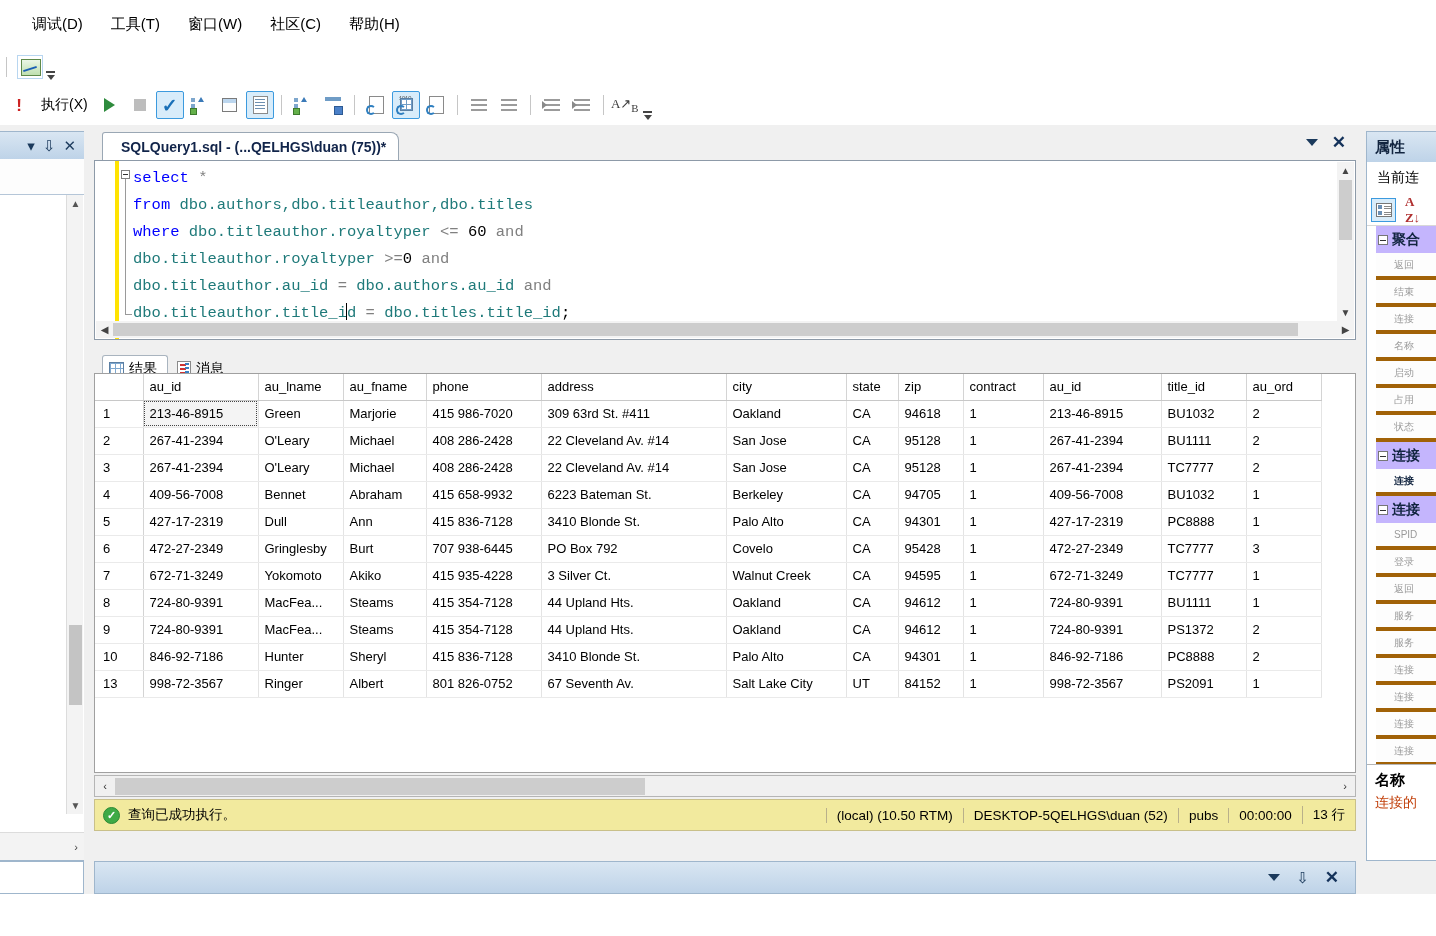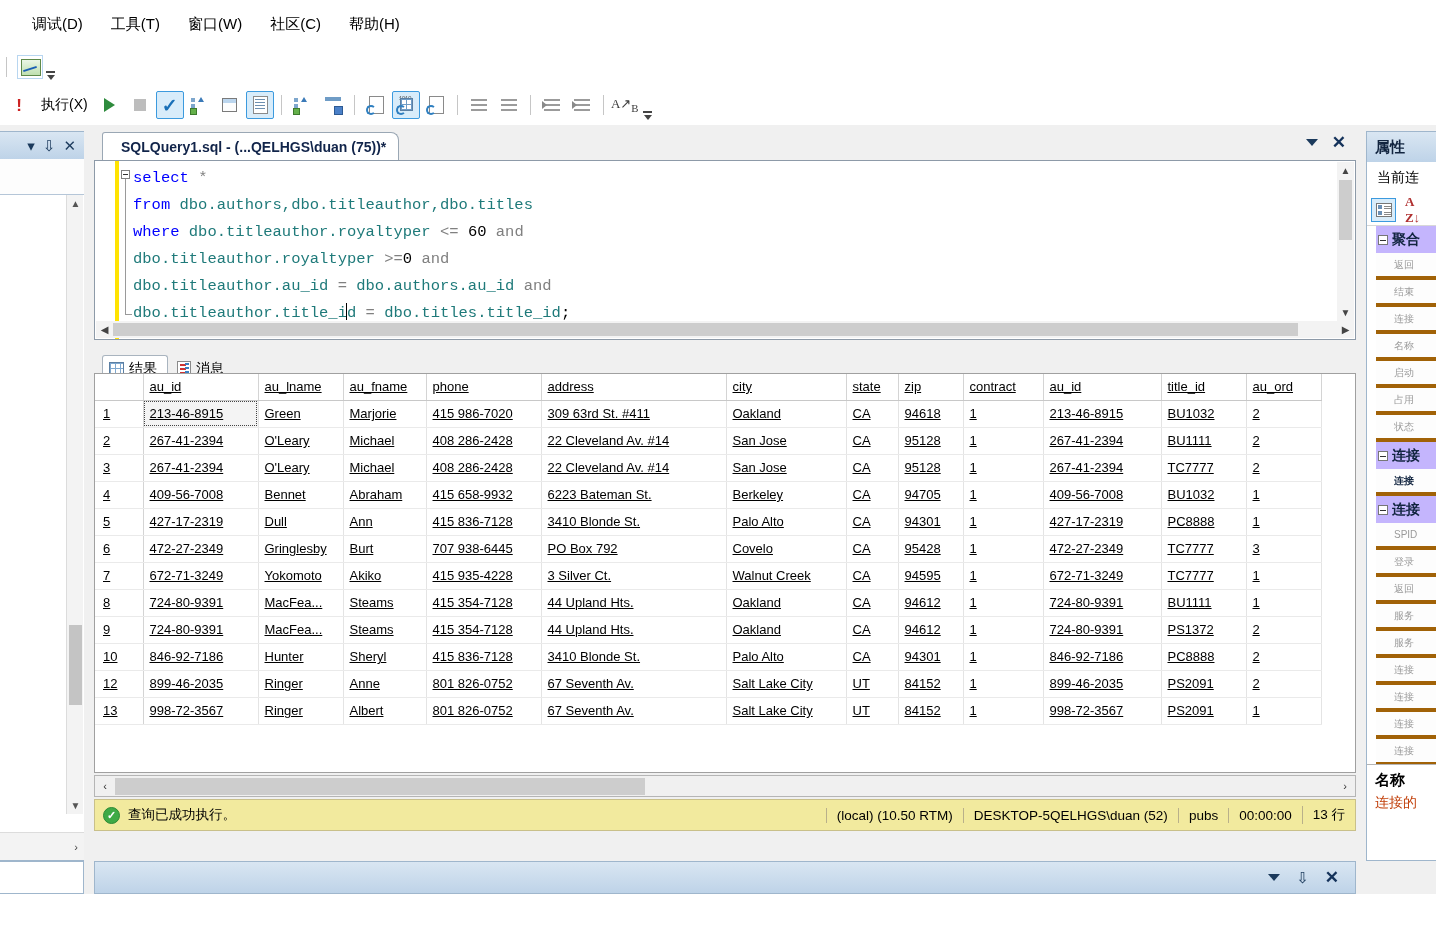--- a/index.html
+++ b/index.html
@@ -292,21 +292,21 @@
     content:""; position:absolute; left:2px; top:2px; width:6px; height:10px;
     background: repeating-linear-gradient(to bottom, #c33 0 2px, transparent 2px 4px);
   }
   .msg-ico::after {
     content:""; position:absolute; right:1px; top:1px; width:4px; height:12px;
     background: repeating-linear-gradient(to bottom, #3a7ec1 0 2px, transparent 2px 4px);
   }
 
   .grid-wrap {
     position: absolute; left: 0; top: 30px; width: 1262px; height: 400px;
-    background: #ffffff; border: 1px solid #a0a0a0; overflow: hidden; text-decoration: underline;
+    background: #ffffff; border: 1px solid #a0a0a0; overflow: hidden;
   }
   table.resgrid {
     border-collapse: collapse; table-layout: fixed; font-size: 13px;
     background: #ffffff;
   }
   table.resgrid th {
     background: #ffffff; border-right: 1px solid #d4d4d4; border-bottom: 1px solid #c8c8c8;
     font-weight: normal; text-align: left; padding: 4px 6px; height: 26px;
     color: #000; white-space: nowrap; overflow: hidden;
   }
@@ -840,35 +840,20 @@
                 <td>3410 Blonde St.</td>
                 <td>Palo Alto</td>
                 <td>CA</td>
                 <td>94301</td>
                 <td>1</td>
                 <td>846-92-7186</td>
                 <td>PC8888</td>
                 <td>2</td>
               </tr>
               <tr>
-                <td class="rownum">12</td>
-                <td>899-46-2035</td>
-                <td>Ringer</td>
-                <td>Anne</td>
-                <td>801 826-0752</td>
-                <td>67 Seventh Av.</td>
-                <td>Salt Lake City</td>
-                <td>UT</td>
-                <td>84152</td>
-                <td>1</td>
-                <td>899-46-2035</td>
-                <td>PS2091</td>
-                <td>2</td>
-              </tr>
-              <tr>
                 <td class="rownum">13</td>
                 <td>998-72-3567</td>
                 <td>Ringer</td>
                 <td>Albert</td>
                 <td>801 826-0752</td>
                 <td>67 Seventh Av.</td>
                 <td>Salt Lake City</td>
                 <td>UT</td>
                 <td>84152</td>
                 <td>1</td>

